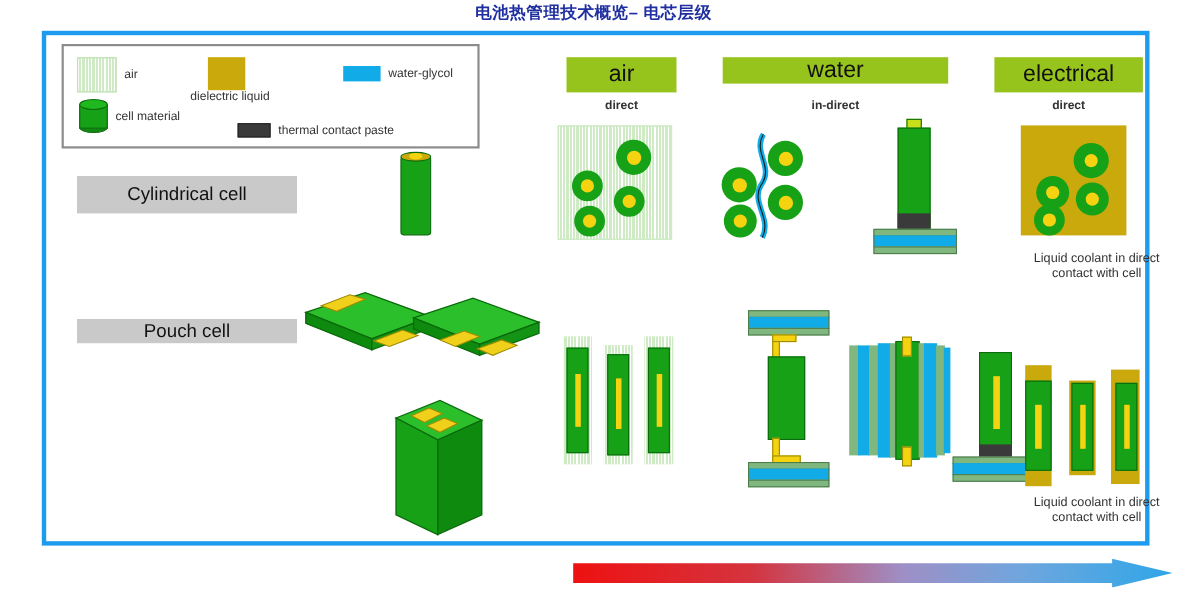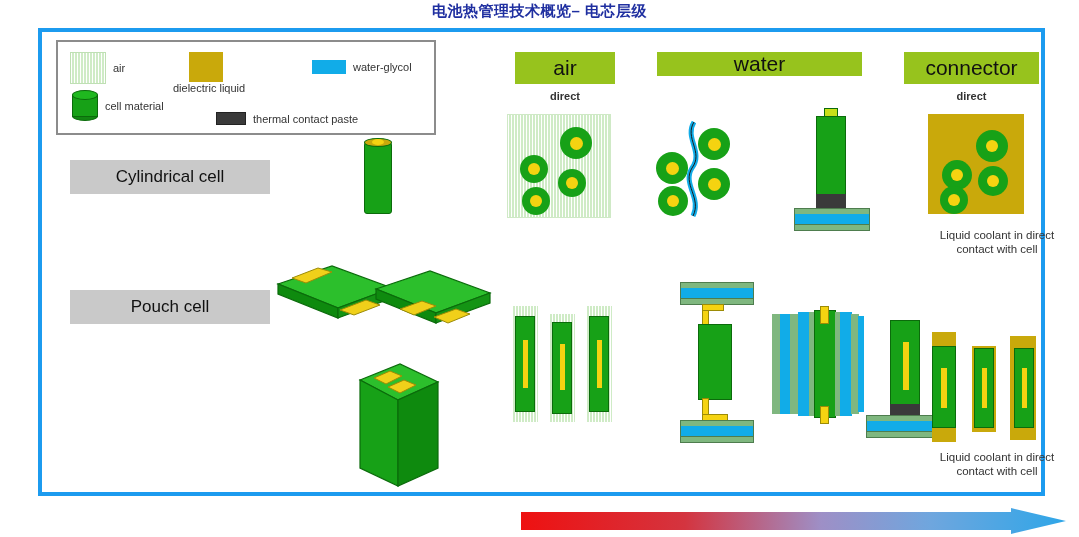--- a/index.html
+++ b/index.html
@@ -115,30 +115,31 @@
   </div>
 
   <div class="colhead" style="left:473px;top:20px;width:100px;height:32px;">
     <span>air</span>
   </div>
   <div class="colsub" style="left:473px;top:58px;width:100px;">direct</div>
 
   <div class="colhead" style="left:615px;top:20px;width:205px;height:24px;">
     <span>water</span>
   </div>
+  <div class="colsub" style="left:615px;top:58px;width:205px;">in-direct</div>
 
   <div class="colhead" style="left:862px;top:20px;width:135px;height:32px;">
-    <span>connector</span>
+    <span>electrical</span>
   </div>
   <div class="colsub" style="left:862px;top:58px;width:135px;">direct</div>
 
   <div class="rowlabel" style="left:28px;top:128px;width:200px;height:34px;">
     <span>Cylindrical cell</span>
   </div>
-  <div class="rowlabel" style="left:28px;top:258px;width:200px;height:34px;">
+  <div class="rowlabel" style="left:28px;top:258px;width:200px;height:22px;">
     <span>Pouch cell</span>
   </div>
 
   <div class="abs" style="left:320px;top:104px;width:32px;height:80px;">
     <div class="abs" style="left:2px;top:6px;width:28px;height:72px;background:#17A117;border:1px solid #0b6b0b;box-sizing:border-box;border-radius:3px;"></div>
     <div class="abs" style="left:2px;top:2px;width:28px;height:9px;border-radius:50%;background:#C9A90B;border:1px solid #0b6b0b;box-sizing:border-box;"></div>
     <div class="abs" style="left:10px;top:3px;width:12px;height:6px;border-radius:50%;background:#F5D311;"></div>
   </div>
 
   <div class="abs" style="left:232px;top:230px;width:260px;height:90px;">

